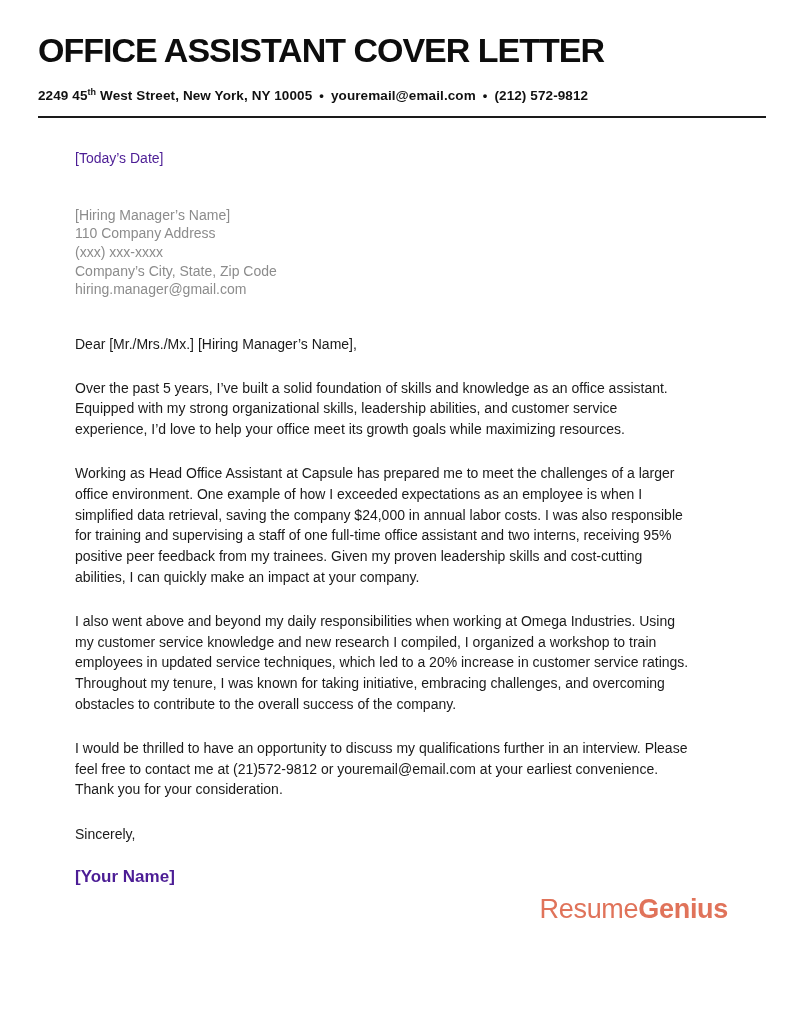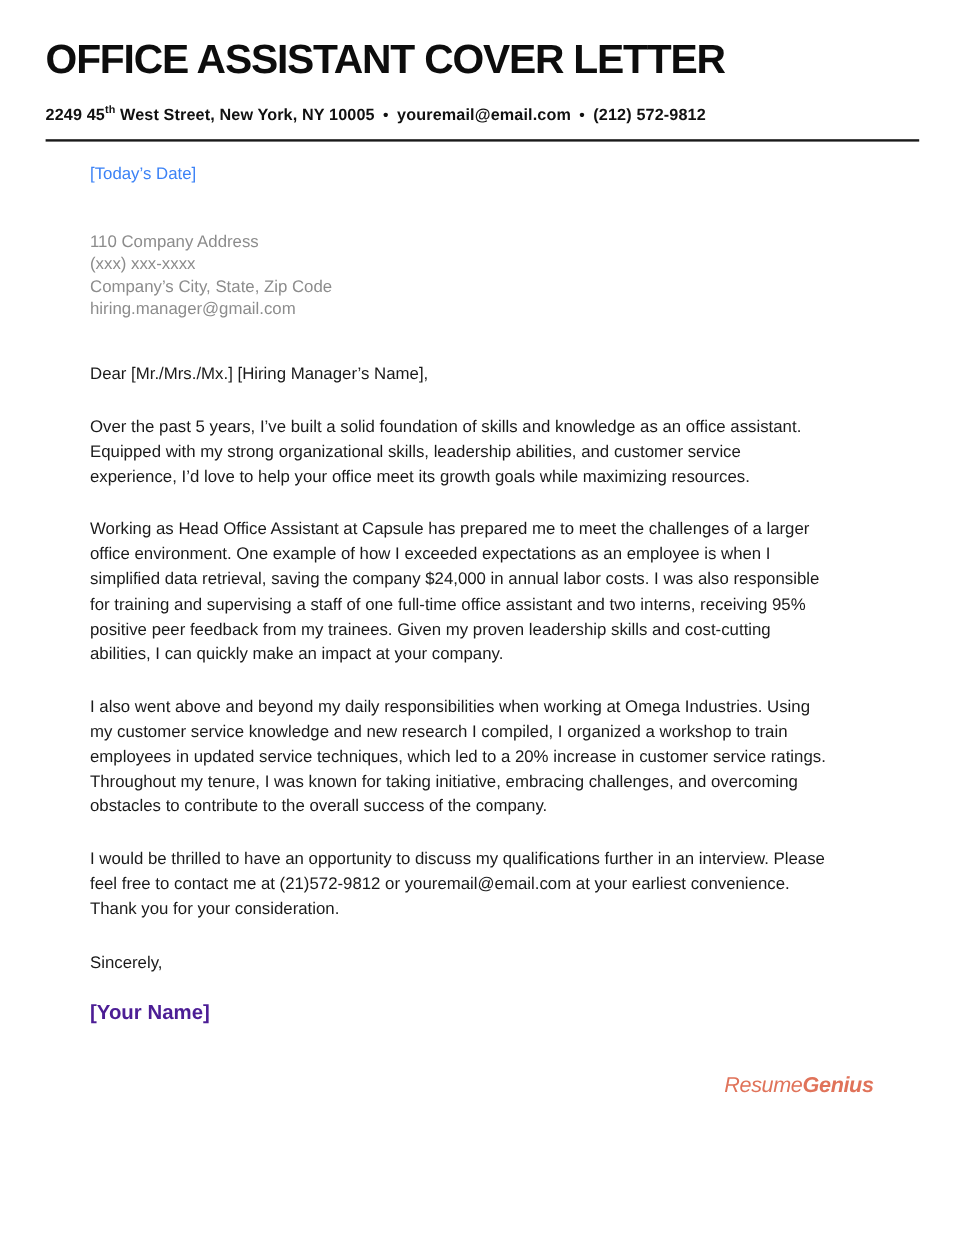--- a/index.html
+++ b/index.html
@@ -52,22 +52,22 @@
     margin: 13px 0 0 0;
   }
 
   
   .letter {
     padding: 0 110px 0 75px;
     font-size: 14px;
     line-height: 20.8px;
   }
   .date-line {
-    margin-top: 16px;
-    color: #3b82f6;
+    margin-top: 30px;
+    color: #4c1d95;
   }
   .recipient-block {
     margin-top: 37px;
     color: #8c8c8c;
     line-height: 18.6px;
   }
   .salutation {
     margin-top: 35px;
   }
   .letter p.body-para {
@@ -81,23 +81,22 @@
     font-size: 17px;
     font-weight: bold;
     color: #4c1d95;
   }
 
   
   .logo {
     position: absolute;
     top: 894px;
     right: 72px;
-    font-size: 18px;
+    font-size: 27px;
     letter-spacing: -0.3px;
-    font-style: italic;
   }
   .logo .logo-light { font-weight: normal; }
   .logo .logo-bold  { font-weight: bold; }
 </style>
 </head>
 <body>
 
 <div class="page">
 
   <div class="header">
@@ -106,20 +105,21 @@
       <span>2249 45</span><sup>th</sup><span> West Street, New York, NY 10005</span><span class="contact-sep">•</span><span>youremail@email.com</span><span class="contact-sep">•</span><span>(212) 572-9812</span>
     </div>
     <hr class="header-rule">
   </div>
 
   <div class="letter">
 
     <div class="date-line">[Today’s Date]</div>
 
     <div class="recipient-block">
+      <div>[Hiring Manager’s Name]</div>
       <div>110 Company Address</div>
       <div>(xxx) xxx-xxxx</div>
       <div>Company’s City, State, Zip Code</div>
       <div>hiring.manager@gmail.com</div>
     </div>
 
     <div class="salutation">Dear [Mr./Mrs./Mx.] [Hiring Manager’s Name],</div>
 
     <p class="body-para">Over the past 5 years, I’ve built a solid foundation of skills and knowledge as an office assistant. Equipped with my strong organizational skills, leadership abilities, and customer service experience, I’d love to help your office meet its growth goals while maximizing resources.</p>
 

